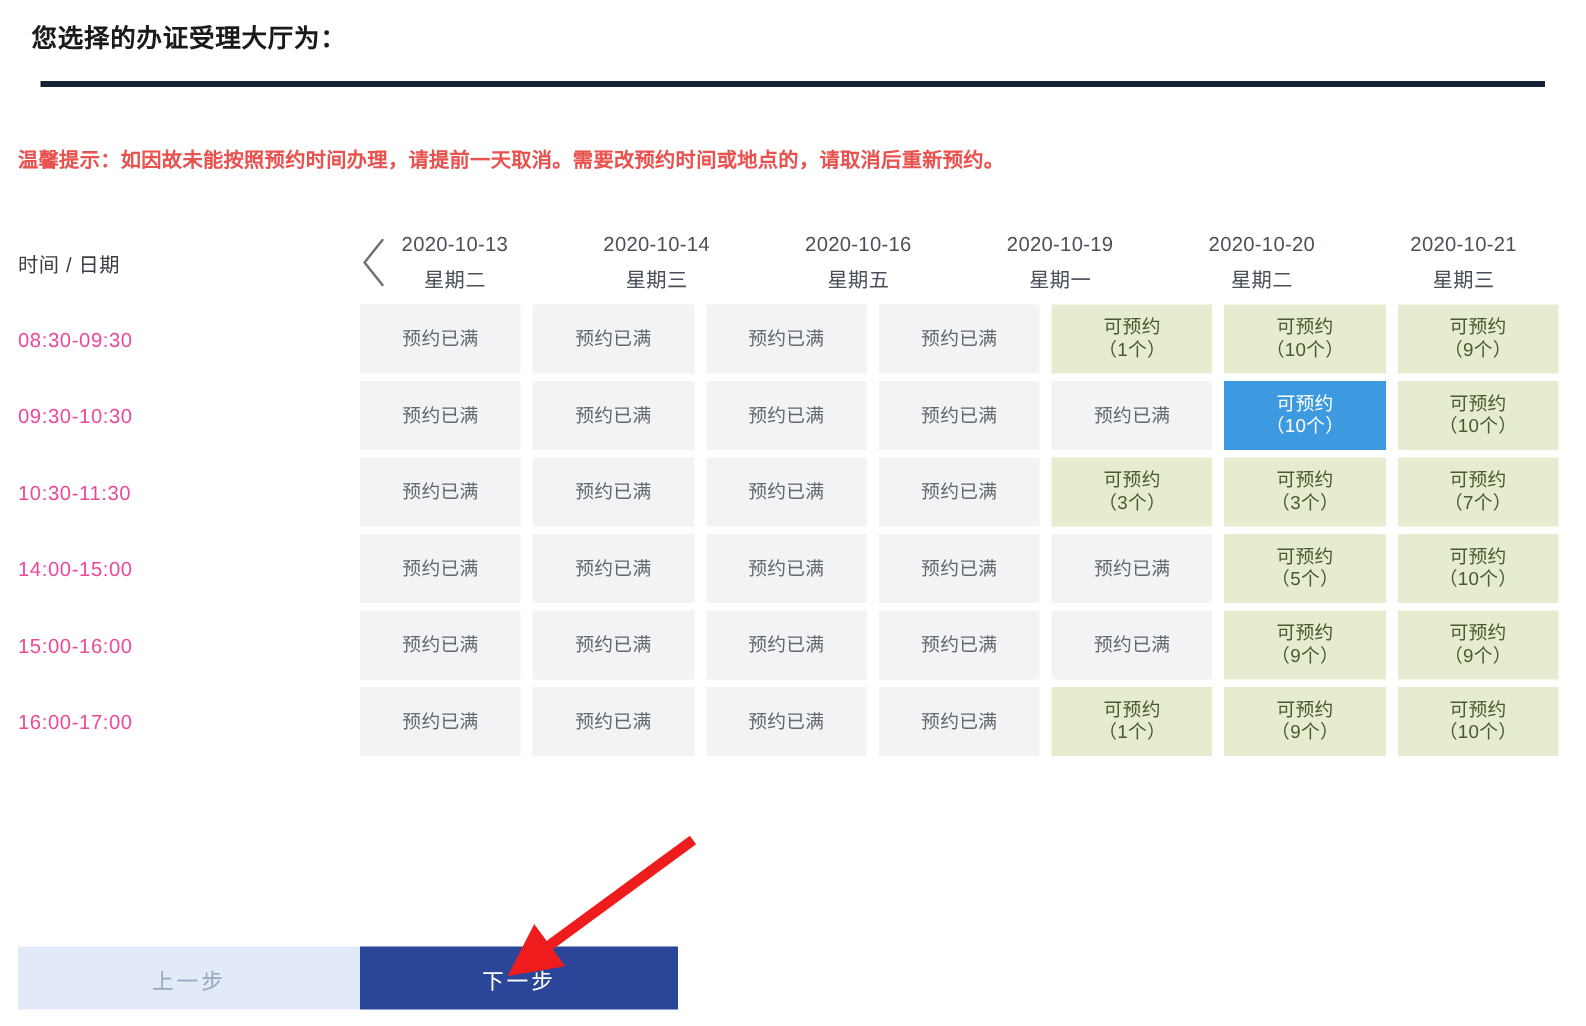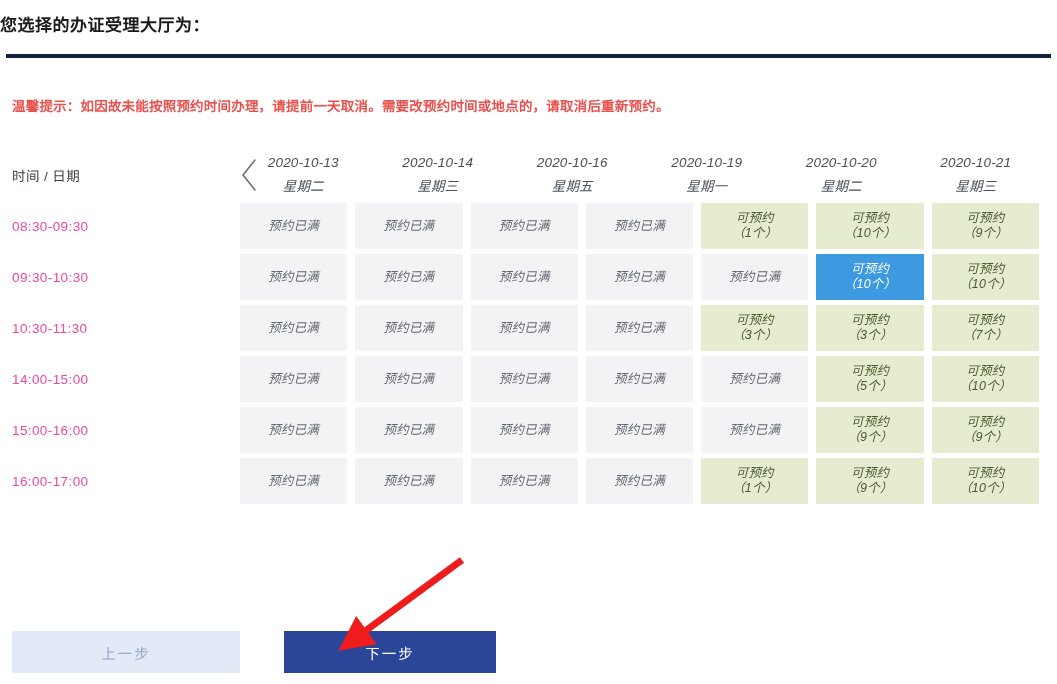--- a/index.html
+++ b/index.html
@@ -12,21 +12,21 @@
     height: 684px;
     background: #ffffff;
     font-family: "Liberation Sans", "DejaVu Sans", sans-serif;
     color: #333333;
     overflow: hidden;
     position: relative;
   }
 
   
   .page-head {
-    padding: 0 0;
+    padding: 0 21px;
   }
   .head-prompt {
     font-size: 17px;
     font-weight: bold;
     color: #1a1a1a;
     letter-spacing: 0.5px;
     padding-top: 16px;
     line-height: 1.2;
   }
   .hall-name {
@@ -78,21 +78,20 @@
   }
   .head-row .row-label {
     font-size: 13.5px;
     color: #3a3f45;
   }
   .cells {
     flex: 1;
     display: flex;
     gap: 8px;
     padding-right: 18px;
-    font-style: italic;
   }
   .cell {
     flex: 1 1 0;
     min-width: 0;
     box-sizing: border-box;
   }
 
   
   .head-row {
     height: 52px;
@@ -186,21 +185,20 @@
     left: 12px;
     width: 228px;
     background: #e2e9f7;
     color: #9aa7c4;
   }
   .btn-next {
     left: 240px;
     width: 212px;
     background: #2b4698;
     color: #ffffff;
-    margin-left: 44px;
   }
 
   
   .arrow-layer {
     position: absolute;
     left: 0;
     top: 0;
     width: 1057px;
     height: 684px;
     pointer-events: none;

